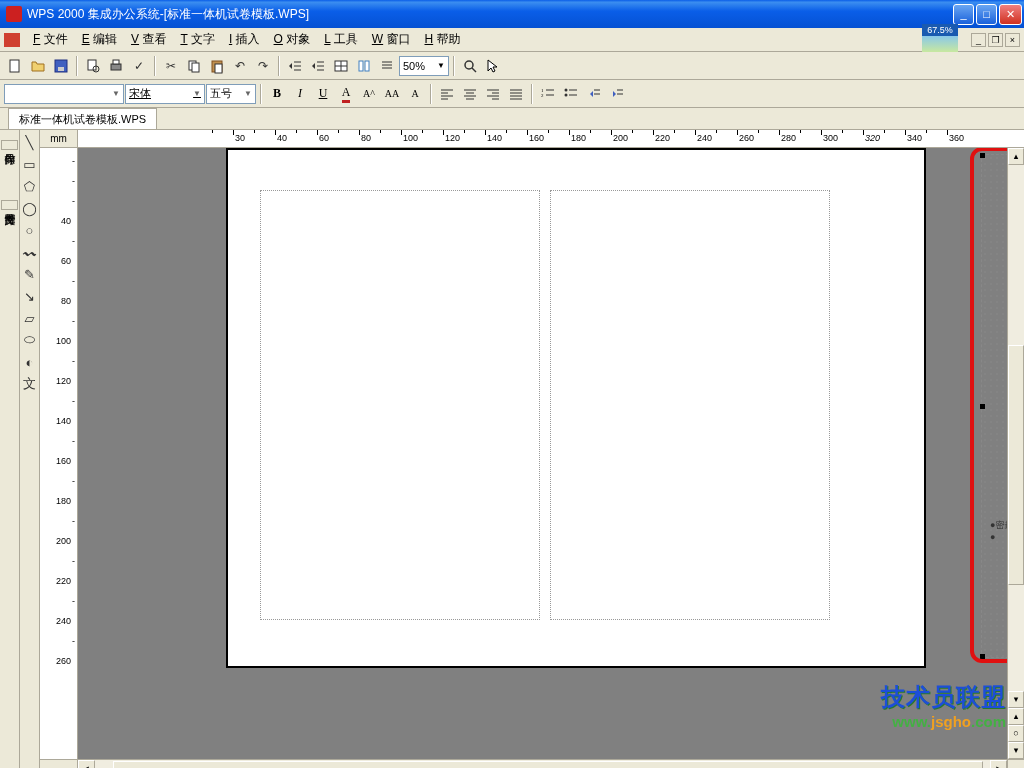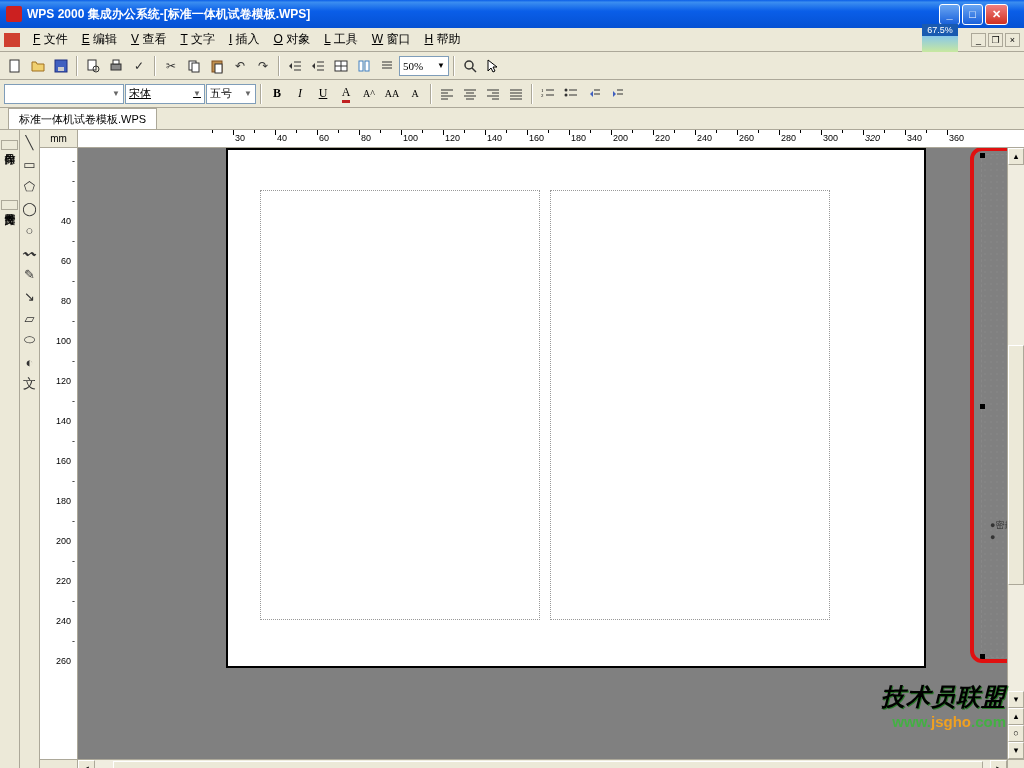--- a/index.html
+++ b/index.html
@@ -1,37 +1,37 @@
 <!DOCTYPE html>
 <html><head>
 <meta charset="utf-8">
 <style>
 * { margin: 0; padding: 0; box-sizing: border-box; }
 body { font-family: "宋体", SimSun, Arial, sans-serif; font-size: 12px; overflow: hidden; width: 1024px; height: 768px; position: relative; background: #ece9d8; }
 
-.titlebar { height: 28px; background: linear-gradient(to bottom, #0a5ee8 0%, #3b8ef0 8%, #0a5ee8 40%, #0551d3 100%); display: flex; align-items: center; padding: 0 16px 0 6px; color: #fff; font-weight: bold; font-size: 12px; }
+.titlebar { height: 28px; background: linear-gradient(to bottom, #0a5ee8 0%, #3b8ef0 8%, #0a5ee8 40%, #0551d3 100%); display: flex; align-items: center; padding: 0 2px 0 6px; color: #fff; font-weight: normal; font-size: 12px; }
 .titlebar .app-icon { width: 16px; height: 16px; background: #cc2020; margin-right: 5px; border-radius: 2px; }
 .titlebar .spacer { flex: 1; }
 .winbtns { display: flex; gap: 2px; }
 .winbtn { width: 21px; height: 21px; border: 1px solid #fff; border-radius: 3px; display: flex; align-items: center; justify-content: center; color: #fff; font-size: 11px; font-family: Arial; }
 .winbtn.min, .winbtn.max { background: linear-gradient(#6aa6f2, #1a61db); }
 .winbtn.close { background: linear-gradient(#f08080, #d03020); width: 23px; }
 
 .menubar { height: 24px; background: #ece9d8; display: flex; align-items: center; padding: 0 4px; border-bottom: 1px solid #aca899; }
 .menubar .app-icon { width: 16px; height: 14px; background: #d04030; margin-right: 6px; }
 .menubar .menu { padding: 3px 7px; cursor: default; }
 .menubar .menu u { text-decoration: underline; }
 .menubar .mdi-btns { margin-left: auto; display: flex; gap: 2px; }
 .menubar .mdi-btns div { width: 15px; height: 14px; border: 1px solid #aca899; background: #ece9d8; font-size: 9px; text-align: center; line-height: 12px; }
 
 .toolbar { height: 28px; background: #ece9d8; display: flex; align-items: center; padding: 0 4px; border-bottom: 1px solid #aca899; gap: 1px; }
 .toolbar.tb2 { height: 28px; }
 .tbtn { width: 22px; height: 22px; display: flex; align-items: center; justify-content: center; color: #333; }
 .sep { width: 2px; height: 20px; border-left: 1px solid #aca899; border-right: 1px solid #fff; margin: 0 3px; }
-.zoom { height: 20px; width: 50px; border: 1px solid #7f9db9; background: #fff; font-size: 11px; padding: 0 3px; display: flex; align-items: center; font-family: Liberation Serif, serif; }
+.zoom { height: 20px; width: 50px; border: 1px solid #7f9db9; background: #fff; font-size: 11px; padding: 0 3px; display: flex; align-items: center; }
 .zoom .arr { margin-left: auto; font-size: 8px; }
 .combo { height: 20px; border: 1px solid #7f9db9; background: #fff; display: flex; align-items: center; padding: 0 3px; font-size: 11px; }
 .combo.style { width: 120px; }
 .combo.font { width: 80px; text-decoration: underline; }
 .combo.size { width: 50px; }
 .combo .arr { margin-left: auto; font-size: 8px; color: #666; }
 .fmt-btn { width: 22px; height: 22px; display: flex; align-items: center; justify-content: center; font-family: "Times New Roman",serif; }
 .fmt-btn.b { font-weight: bold; }
 .fmt-btn.i { font-style: italic; }
 .fmt-btn.u { text-decoration: underline; }
@@ -78,21 +78,21 @@
 .hscroll-row { height: 17px; display: flex; background: #ece9d8; border-top: 1px solid #aca899; }
 .hscroll-row .ltrack { width:38px; border-right:1px solid #aca899; }
 .hscroll-row .track { flex:1; background:#f0ede0; display:flex; }
 .hscroll-row .thumb { width: 870px; height:15px; margin:1px 0 0 18px; background:#ece9d8; border:1px solid #fff; border-right-color:#aca899; border-bottom-color:#aca899; }
 
 .floaty { position:absolute; width:36px; height:28px; display:flex; flex-direction:column; font-size:9px; text-align:center; }
 .floaty .lbl { background:#1a5ab0; color:#fff; padding:1px 0; }
 .floaty .pic { flex:1; background: linear-gradient(#8ac8e8,#c8e8a0); }
 
 .watermark { position: absolute; right: 18px; bottom: 38px; text-align: right; pointer-events:none; }
-.watermark .l1 { font-size: 24px; font-weight: bold; color: #000000; text-shadow: 1px 1px 0 #2a7a2a; font-style: italic; letter-spacing:1px; }
+.watermark .l1 { font-size: 24px; font-weight: bold; color: #1d4ed8; text-shadow: 1px 1px 0 #2a7a2a; letter-spacing:1px; }
 .watermark .l2 { font-size: 15px; font-weight: bold; color: #43b043; }
 .watermark .l2 .o { color: #f0a020; }
 
 svg { width: 16px; height: 16px; }
 </style>
 </head>
 <body>
 
 <div class="titlebar">
   <div class="app-icon"></div>

